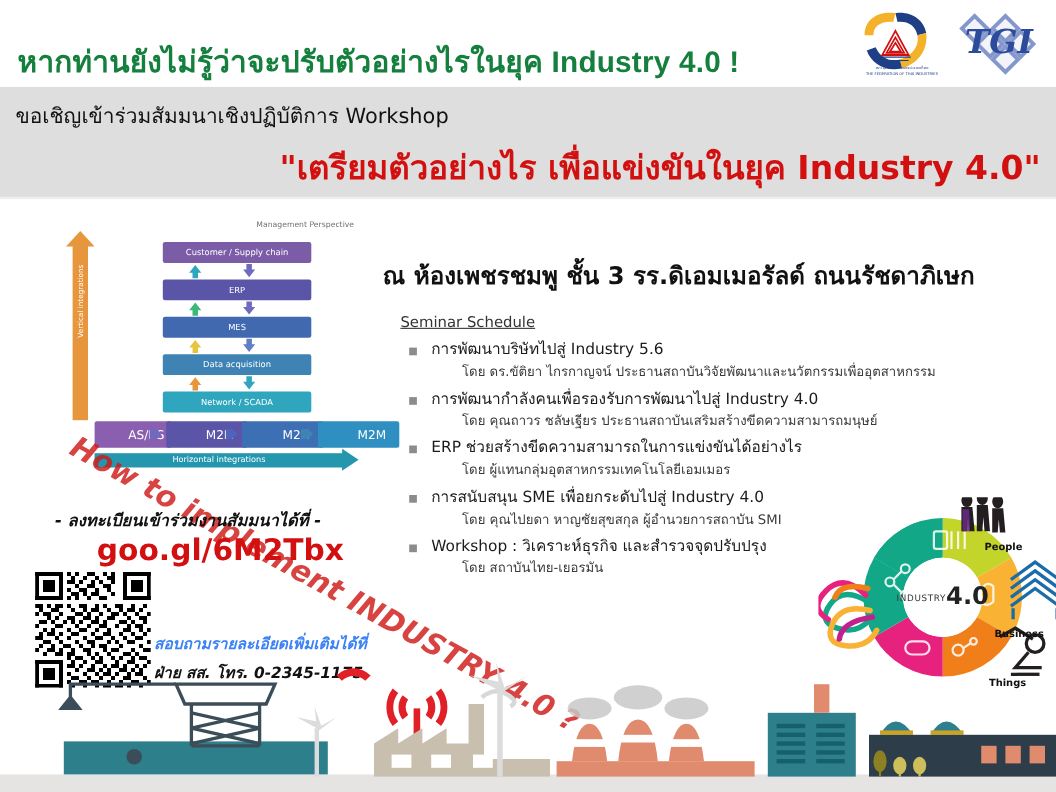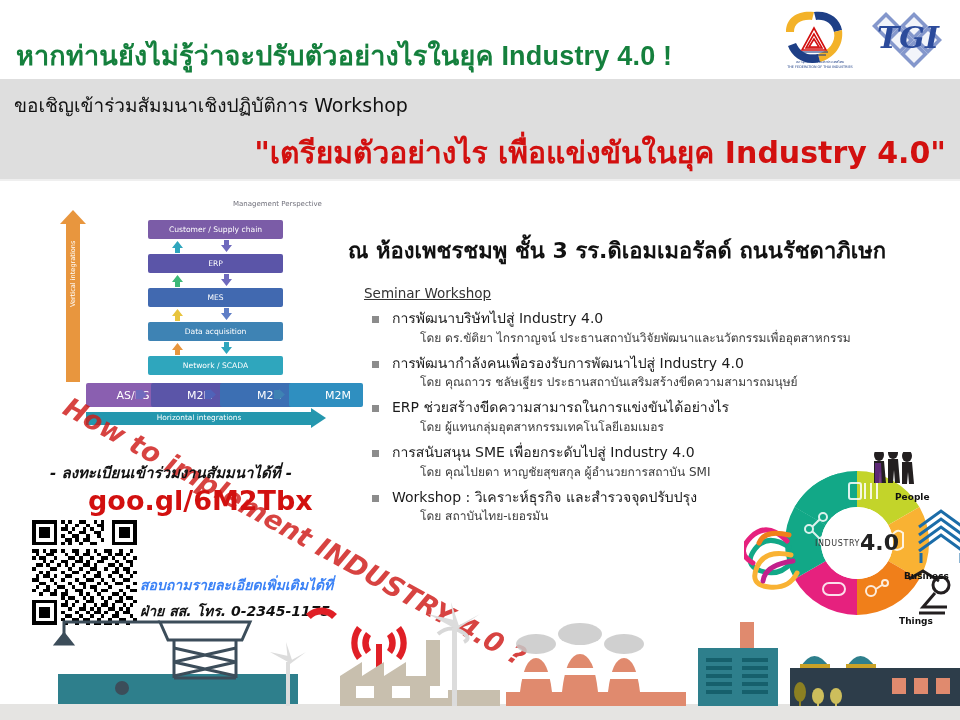--- a/index.html
+++ b/index.html
@@ -140,26 +140,26 @@
       </g>
       <text x="40" y="40" text-anchor="middle" font-family="DejaVu Serif, serif" font-size="30" font-style="italic" font-weight="bold" fill="#2c4b9b">TGI</text>
     </svg>
   </div>
 
   <div class="gray-band"></div>
   <div class="invite">ขอเชิญเข้าร่วมสัมมนาเชิงปฏิบัติการ Workshop</div>
   <div class="slogan">"เตรียมตัวอย่างไร เพื่อแข่งขันในยุค Industry 4.0"</div>
 
   <div class="venue">ณ ห้องเพชรชมพู ชั้น 3 รร.ดิเอมเมอรัลด์ ถนนรัชดาภิเษก</div>
-  <div class="sched-title">Seminar Workshop</div>
+  <div class="sched-title">Seminar Schedule</div>
 
   <div class="schedule">
     <div class="sched-item">
       <span class="bullet"></span>
-      <div class="sched-topic">การพัฒนาบริษัทไปสู่ Industry 4.0</div>
+      <div class="sched-topic">การพัฒนาบริษัทไปสู่ Industry 5.6</div>
       <div class="sched-speaker">โดย ดร.ขัติยา ไกรกาญจน์  ประธานสถาบันวิจัยพัฒนาและนวัตกรรมเพื่ออุตสาหกรรม</div>
     </div>
     <div class="sched-item">
       <span class="bullet"></span>
       <div class="sched-topic">การพัฒนากำลังคนเพื่อรองรับการพัฒนาไปสู่ Industry 4.0</div>
       <div class="sched-speaker">โดย คุณถาวร ชลัษเฐียร ประธานสถาบันเสริมสร้างขีดความสามารถมนุษย์</div>
     </div>
     <div class="sched-item">
       <span class="bullet"></span>
       <div class="sched-topic">ERP ช่วยสร้างขีดความสามารถในการแข่งขันได้อย่างไร</div>

